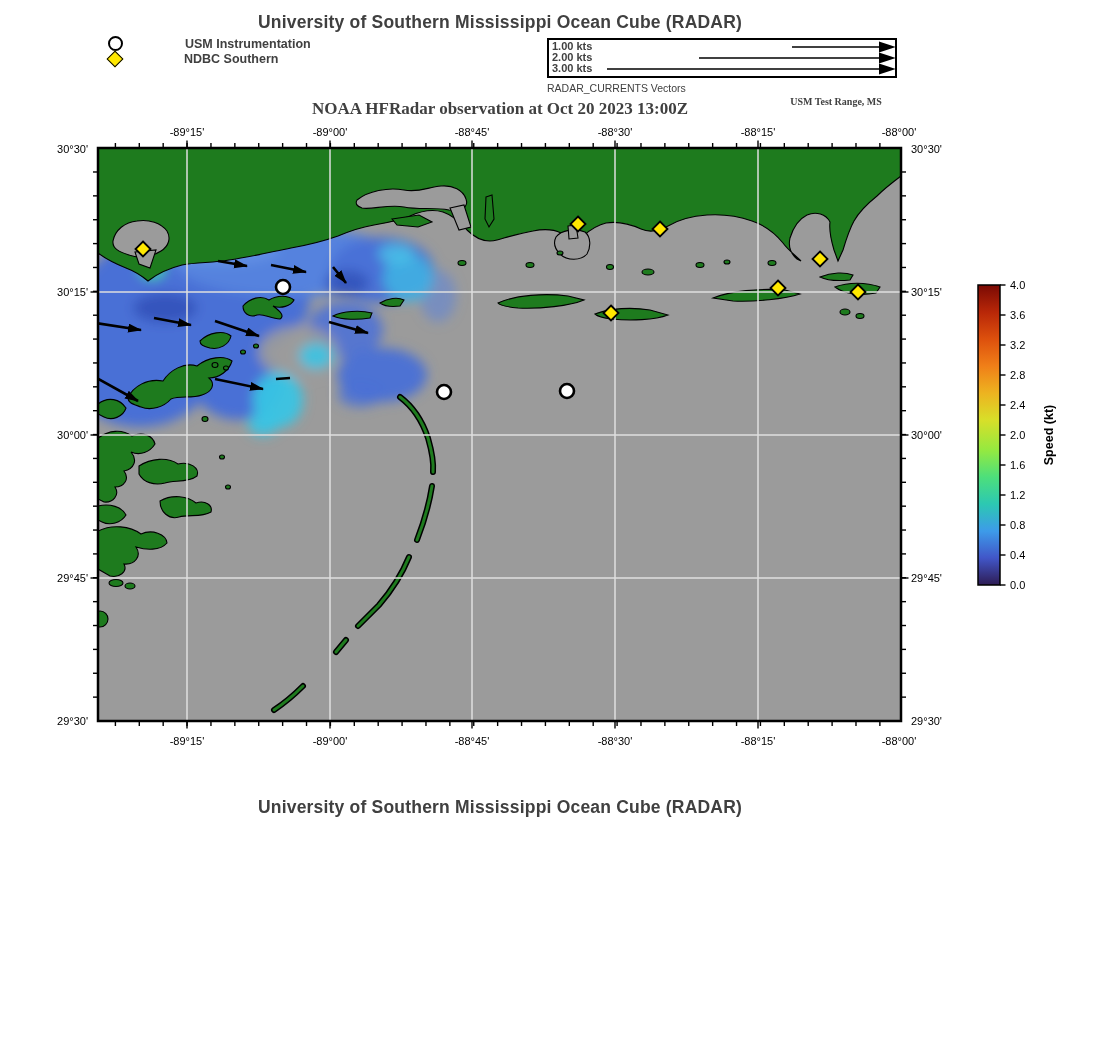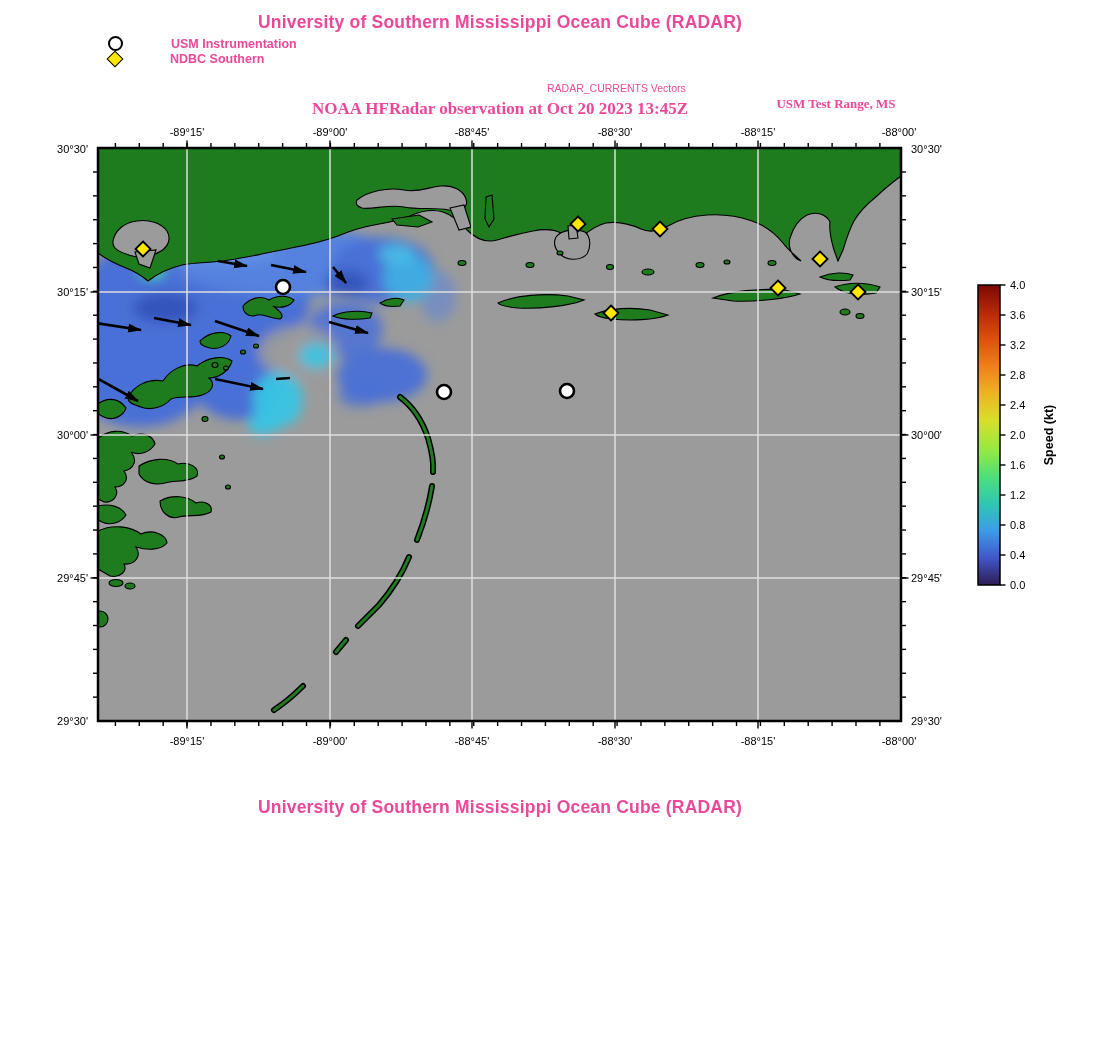--- a/index.html
+++ b/index.html
@@ -1,31 +1,31 @@
 <!DOCTYPE html>
 <html><head>
 <meta charset="utf-8">
 <style>
   html,body{margin:0;padding:0;background:#fff;}
   #page{position:relative;width:1100px;height:1050px;background:#ffffff;overflow:hidden;
-        font-family:"Liberation Sans",sans-serif;color:#ec4899;}
+        font-family:"Liberation Sans",sans-serif;color:#404040;}
   .abs{position:absolute;}
   .title{width:1000px;left:0;text-align:center;font-size:17.5px;font-weight:bold;letter-spacing:.2px;}
   .subtitle{left:0;width:1000px;text-align:center;font-family:"Liberation Serif",serif;
             font-size:17px;font-weight:bold;}
   .region{left:736px;width:200px;text-align:center;font-family:"Liberation Serif",serif;
-          font-size:13px;font-weight:bold;}
+          font-size:10px;font-weight:bold;}
   
   #legend{left:108px;top:36px;}
   .lgrow{display:flex;align-items:center;height:15px;}
   .lgmark-circle{width:11px;height:11px;border:2.2px solid #000;border-radius:50%;background:#fff;
                  display:inline-block;flex:0 0 auto;}
   .lgmark-diamond{width:10px;height:10px;border:1.6px solid #000;background:#ffe800;
                   transform:rotate(45deg);display:inline-block;flex:0 0 auto;margin:0 1px;}
-  .lgtext{margin-left:6px;font-size:12.5px;font-weight:bold;white-space:nowrap;padding-left:42px;}
+  .lgtext{margin-left:20px;font-size:12.5px;font-weight:bold;white-space:nowrap;padding-left:42px;}
   
   #scalebox{left:547px;top:38px;width:346px;height:36px;border:2px solid #000;background:#fff;}
   .skl{position:absolute;left:3px;font-size:11px;font-weight:bold;line-height:11px;white-space:nowrap;}
   #scale-caption{left:547px;top:82px;font-size:10.5px;font-weight:normal;}
   
   .vec{stroke:#000;stroke-width:2.6;fill:none;}
   .usm{fill:#fff;stroke:#000;stroke-width:2.6;}
   .ndbc{fill:#ffe800;stroke:#000;stroke-width:1.8;}
   .tick{stroke:#000;stroke-width:1.4;}
   .cbline{stroke:#bbbbbb;stroke-width:1.1;}
@@ -47,23 +47,36 @@
     <div class="lgrow">
       <span class="lgmark-circle"></span>
       <span class="lgtext">USM Instrumentation</span>
     </div>
     <div class="lgrow">
       <span class="lgmark-diamond"></span>
       <span class="lgtext">NDBC Southern</span>
     </div>
   </div>
 
+  <div class="abs" id="scalebox">
+    <span class="skl" style="top:1px;">1.00 kts</span>
+    <span class="skl" style="top:12px;">2.00 kts</span>
+    <span class="skl" style="top:23px;">3.00 kts</span>
+    <svg width="346" height="36">
+      <line x1="243" y1="7" x2="332" y2="7" stroke="#000" stroke-width="1.6"></line>
+      <polygon points="330,1.5 347,7 330,12.5" fill="#000"></polygon>
+      <line x1="150" y1="18" x2="332" y2="18" stroke="#000" stroke-width="1.6"></line>
+      <polygon points="330,12.5 347,18 330,23.5" fill="#000"></polygon>
+      <line x1="58" y1="29" x2="332" y2="29" stroke="#000" stroke-width="1.6"></line>
+      <polygon points="330,23.5 347,29 330,34.5" fill="#000"></polygon>
+    </svg>
+  </div>
   <div class="abs" id="scale-caption">RADAR_CURRENTS Vectors</div>
 
-  <div class="abs subtitle" style="top:99px;">NOAA HFRadar observation at Oct 20 2023 13:45Z</div>
+  <div class="abs subtitle" style="top:99px;">NOAA HFRadar observation at Oct 20 2023 13:00Z</div>
   <div class="abs region" style="top:96px;">USM Test Range, MS</div>
 
   <svg class="abs" style="left:0;top:0;" width="1100" height="1050" viewBox="0 0 1100 1050">
     <defs>
       <clipPath id="mapclip">
           <rect x="98" y="148" width="803" height="573"></rect>
         </clipPath>
       <filter id="soft" x="-30%" y="-30%" width="160%" height="160%">
         <feGaussianBlur stdDeviation="6"></feGaussianBlur>
       </filter>

